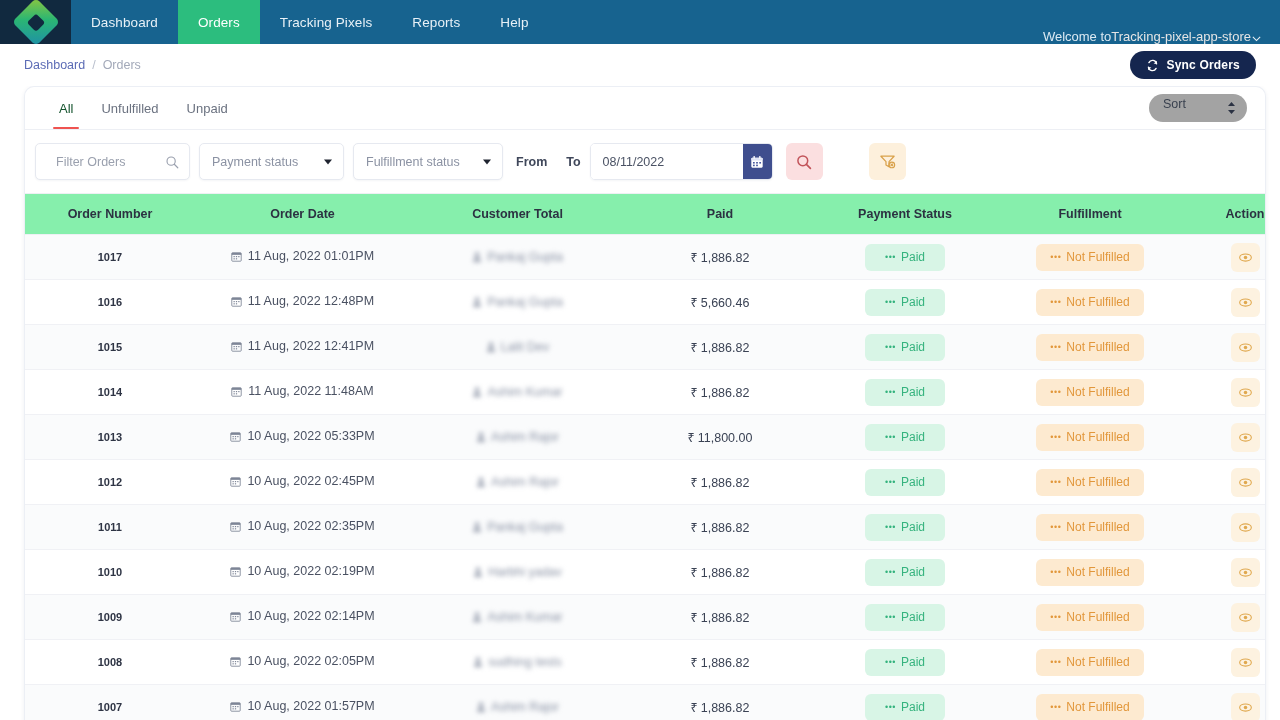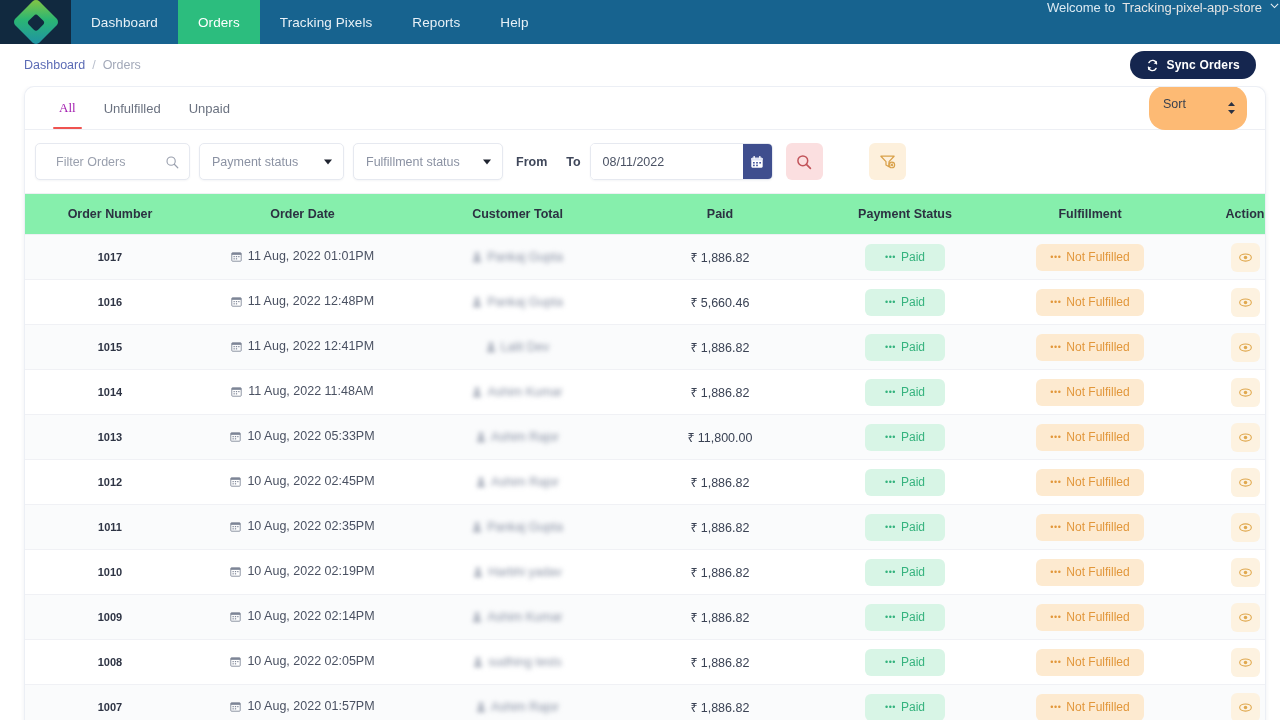--- a/index.html
+++ b/index.html
@@ -50,25 +50,24 @@
     letter-spacing: .1px;
     cursor: pointer;
     white-space: nowrap;
   }
   .nav-item.active {
     background: #2cbd7e;
     color: #ffffff;
   }
   .nav-right {
     margin-left: auto;
-    display: flex; align-items: flex-start;
-    padding-right: 0;
+    display: flex; align-items: flex-end;
+    padding-right: 18px;
     color: #ffffff;
     font-size: 13px;
-    gap: 7px;
     cursor: pointer;
   }
   .nav-right .welcome { color: #dceaf3; }
   .nav-right .store { color: #e5e5e5; }
   .chev { width: 11px; height: 11px; display: inline-block; opacity: .9; }
 
   
   .crumb-row {
     height: 42px;
     display: flex; align-items: center;
@@ -117,41 +116,41 @@
   }
   .tab {
     font-size: 13px;
     color: #6b7280;
     padding: 0 14px;
     height: 42px;
     display: flex; align-items: center;
     cursor: pointer;
     position: relative;
   }
-  .tab.active { color: #a21caf; font-family: Liberation Serif, serif; }
+  .tab.active { color: #14532d; }
   .tab.active::after {
     content: "";
     position: absolute;
     left: 8px; right: 8px; bottom: 0;
     height: 2.5px;
     background: #ef5350;
     border-radius: 2px;
   }
   .sort-wrap {
     margin-left: auto;
     margin-right: 10px;
     position: relative;
   }
   .sort-select {
     appearance: none;
     -webkit-appearance: none;
-    background: #fdba74;
+    background: #a3a3a3;
     border: none;
     border-radius: 16px;
-    height: 44px;
+    height: 28px;
     width: 98px;
     padding: 0 26px 8px 14px;
     font-size: 12.5px;
     color: #39414f;
     font-family: "Liberation Sans", sans-serif;
     cursor: pointer;
   }
   .sort-arrows {
     position: absolute; right: 11px; top: 50%;
     transform: translateY(-50%);

